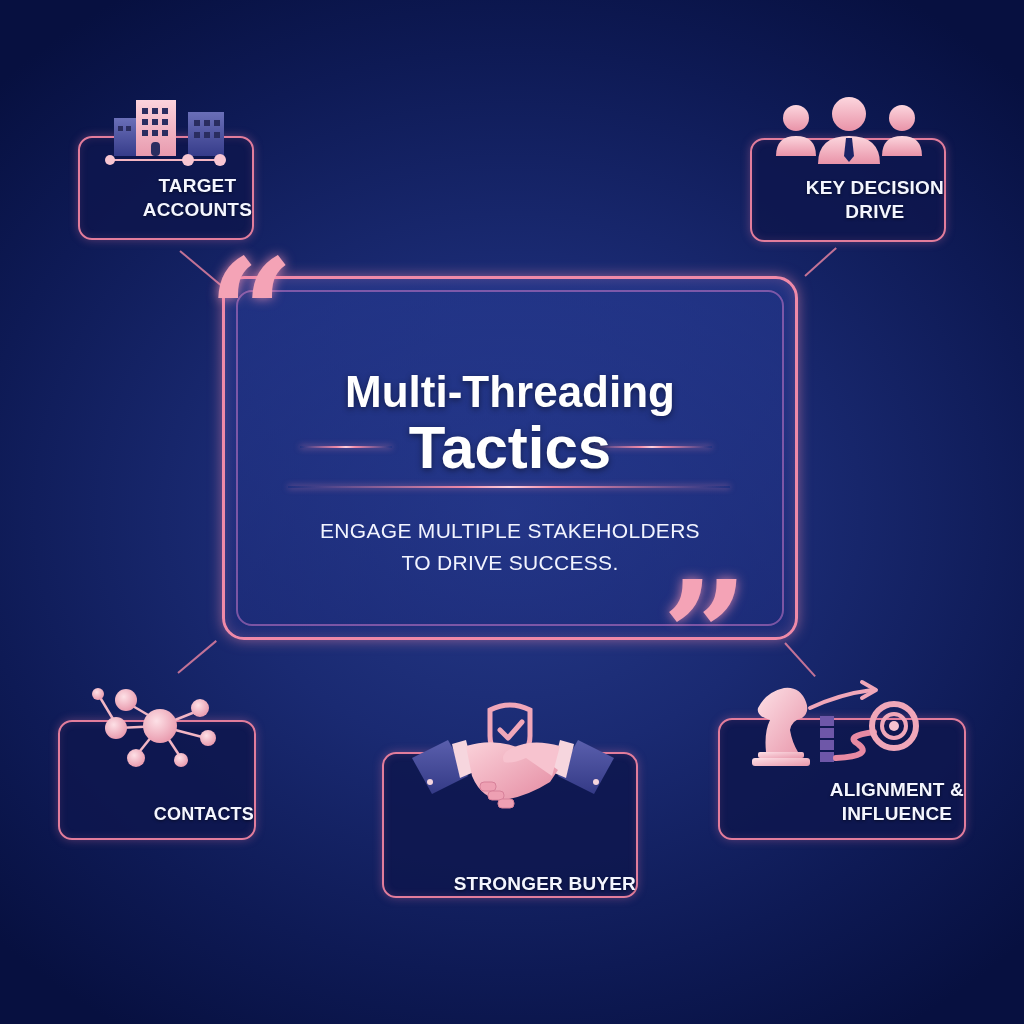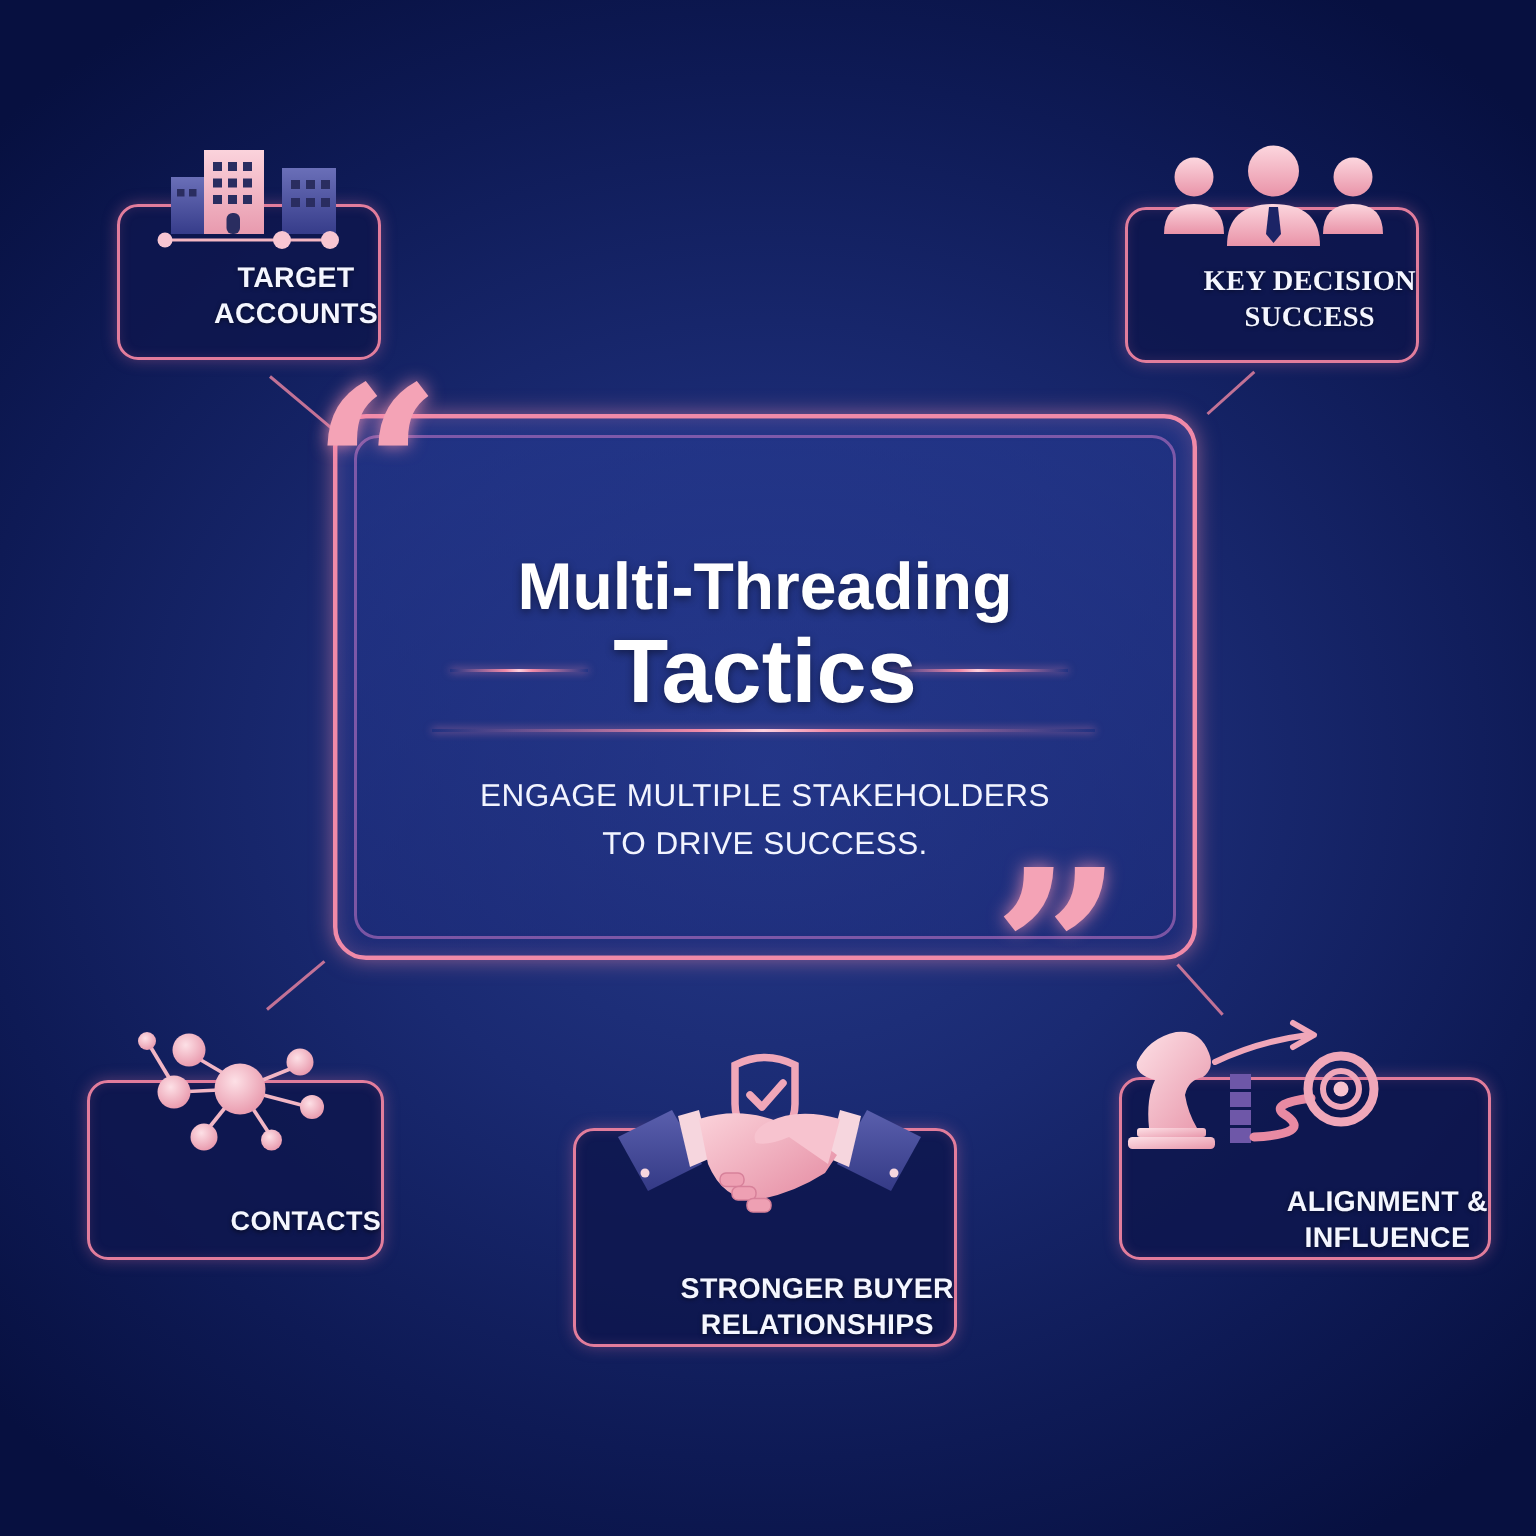--- a/index.html
+++ b/index.html
@@ -114,24 +114,24 @@
     <rect x="90" y="34" width="6" height="6"></rect>
       <rect x="100" y="34" width="6" height="6"></rect>
       <rect x="110" y="34" width="6" height="6"></rect>
   </g>
   <line x1="6" y1="62" x2="118" y2="62" stroke="#f4b6c2" stroke-width="2"></line>
   <circle cx="6" cy="62" r="5" fill="#f8c6d2"></circle>
     <circle cx="84" cy="62" r="6" fill="#f8c6d2"></circle>
     <circle cx="116" cy="62" r="6" fill="#f8c6d2"></circle>
 </svg>
 
-<div class="card" style="left:750px;top:138px;width:196px;height:104px;padding-bottom:16px;font-family:Liberation Serif, serif;">
+<div class="card" style="left:750px;top:138px;width:196px;height:104px;padding-bottom:16px;">
   <div class="card-label">
     <div>KEY DECISION</div>
-    <div>SUCCESS</div>
+    <div>DRIVE</div>
   </div>
 </div>
 <svg class="icon" style="left:774px;top:96px;" width="150" height="72" viewBox="0 0 150 72">
   <defs>
       <linearGradient id="ppl" x1="0" y1="0" x2="0" y2="1">
         <stop offset="0" stop-color="#fcd6de"></stop>
         <stop offset="1" stop-color="#e993a8"></stop>
       </linearGradient>
     </defs>
   <circle cx="22" cy="22" r="13" fill="url(#ppl)"></circle>
@@ -170,21 +170,20 @@
   <circle cx="72" cy="46" r="17" fill="url(#nod)"></circle>
   <circle cx="112" cy="28" r="9" fill="url(#nod)"></circle>
   <circle cx="120" cy="58" r="8" fill="url(#nod)"></circle>
   <circle cx="48" cy="78" r="9" fill="url(#nod)"></circle>
   <circle cx="93" cy="80" r="7" fill="url(#nod)"></circle>
 </svg>
 
 <div class="card" style="left:382px;top:752px;width:256px;height:146px;">
   <div class="card-label">
     <div>STRONGER BUYER</div>
-    <div>RELATIONSHIPS</div>
   </div>
 </div>
 <svg class="icon" style="left:408px;top:696px;" width="210" height="130" viewBox="0 0 210 130">
   <defs>
     <linearGradient id="hand" x1="0" y1="0" x2="1" y2="1">
         <stop offset="0" stop-color="#fbd2da"></stop>
         <stop offset="1" stop-color="#e48aa1"></stop>
       </linearGradient>
     <linearGradient id="cuff" x1="0" y1="0" x2="0" y2="1">
         <stop offset="0" stop-color="#5a5fad"></stop>
@@ -201,21 +200,21 @@
   <path d="M152 50 Q124 42 104 52 Q92 58 96 66 Q104 68 118 62 L144 80 Z" fill="#f7c3cf"></path>
   <g fill="#eea0b3" stroke="#d7819a" stroke-width="1">
     <rect x="72" y="86" width="16" height="9" rx="4"></rect>
       <rect x="80" y="95" width="16" height="9" rx="4"></rect>
     <rect x="90" y="103" width="16" height="9" rx="4"></rect>
   </g>
   <circle cx="22" cy="86" r="3" fill="#f6d6de"></circle>
     <circle cx="188" cy="86" r="3" fill="#f6d6de"></circle>
 </svg>
 
-<div class="card" style="left:718px;top:718px;width:248px;height:122px;margin-left:28px;">
+<div class="card" style="left:718px;top:718px;width:248px;height:122px;padding-bottom:12px;">
   <div class="card-label">
     <div>ALIGNMENT &amp;</div>
     <div>INFLUENCE</div>
   </div>
 </div>
 <svg class="icon" style="left:744px;top:672px;" width="200" height="100" viewBox="0 0 200 100">
   <defs>
       <linearGradient id="kn" x1="0" y1="0" x2="1" y2="1">
         <stop offset="0" stop-color="#fde0e6"></stop>
         <stop offset="1" stop-color="#e897ab"></stop>

